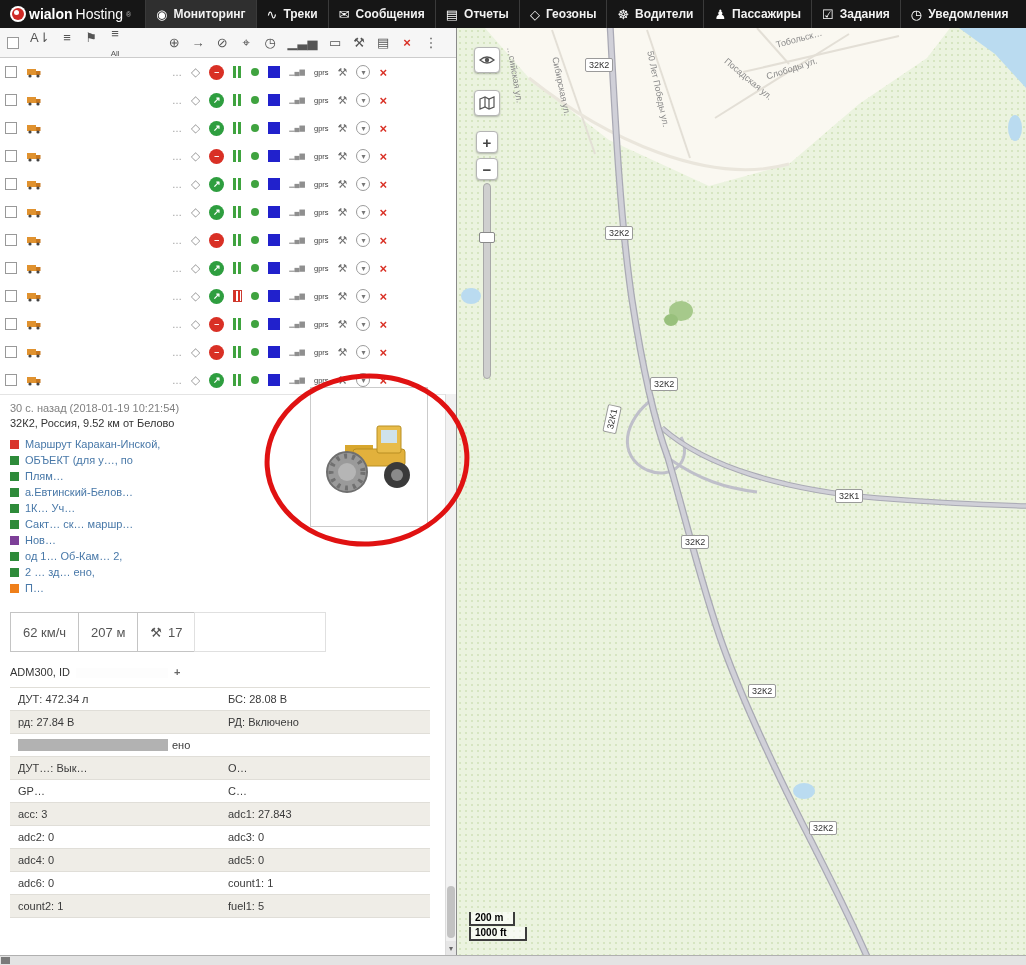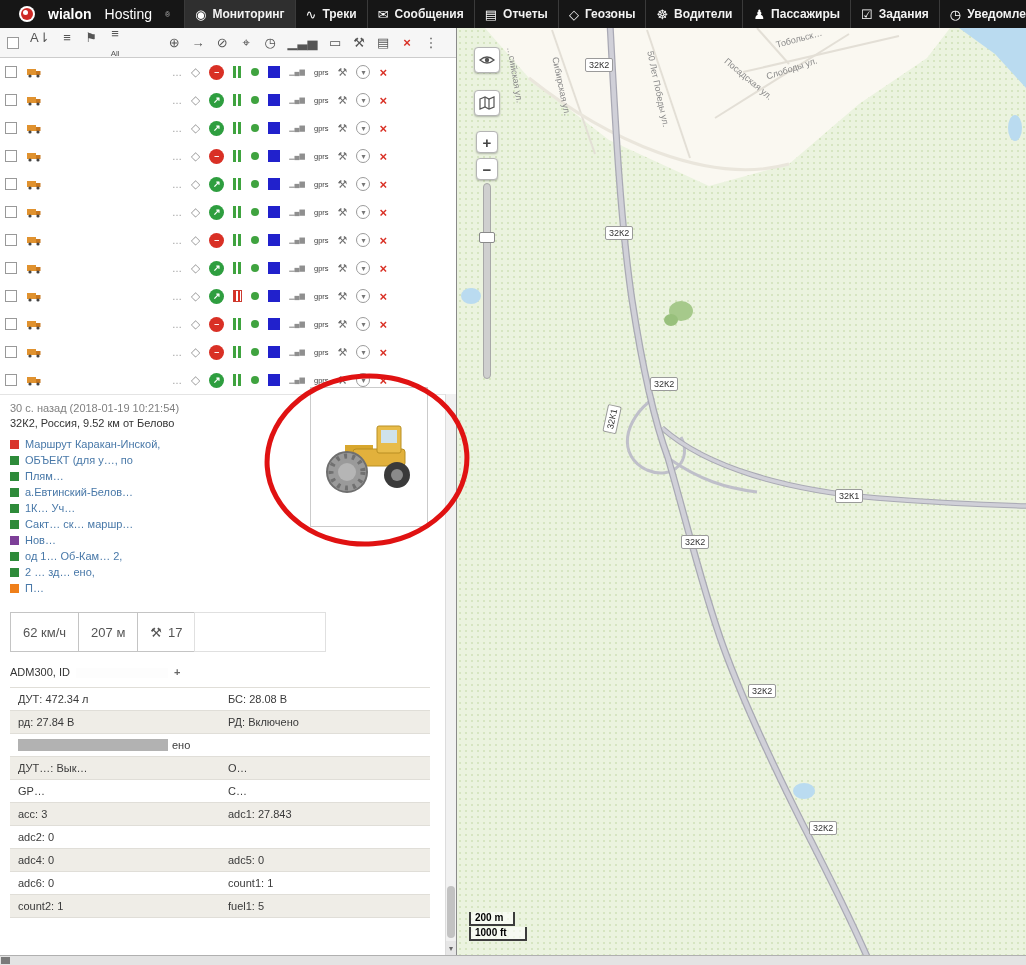--- a/index.html
+++ b/index.html
@@ -1,20 +1,20 @@
 <!DOCTYPE html>
 <html><head>
 <meta charset="utf-8">
 <style>
   *{box-sizing:border-box}
   html,body{width:1026px;height:965px;margin:0;overflow:hidden;font-family:"Liberation Sans",sans-serif;background:#fff;position:relative}
 
   
   .topbar{position:absolute;left:0;top:0;right:0;height:28px;background:#161616;display:flex;align-items:stretch;color:#eee;overflow:hidden;z-index:20;white-space:nowrap}
-  .brand{display:flex;align-items:center;gap:13px;padding:0 14px 0 19px}
+  .brand{display:flex;align-items:center;gap:3px;padding:0 14px 0 10px}
   .logo{width:16px;height:16px;border-radius:50%;background:#fff;position:relative;flex:none}
   .logo::after{content:"";position:absolute;inset:2px;border-radius:50%;background:#ce2a26}
   .logo::before{content:"";position:absolute;left:4px;top:4px;width:5px;height:5px;border-radius:50%;background:#fff;z-index:2}
   .brand-name{font-weight:bold;font-size:14px;color:#fff}
   .brand-suffix{font-size:14px;color:#fdfdfd}
   .brand-reg{font-size:7px;color:#bbb}
   .tab{display:flex;align-items:center;gap:6px;padding:0 10px;border-left:1px solid #3a3a3a;font-size:12px;font-weight:bold;color:#f2f2f2;cursor:pointer}
   .tab.active{background:#2f2f2f}
   .tab-icon{font-size:13px;color:#fff;font-weight:normal}
 
@@ -639,20 +639,21 @@
           <div class="s-cell">С…</div>
         </div>
 
         <div class="s-row">
           <div class="s-cell">acc: 3</div>
           <div class="s-cell">adc1: 27.843</div>
         </div>
 
         <div class="s-row">
           <div class="s-cell">adc2: 0</div>
+          <div class="s-cell">adc3: 0</div>
         </div>
 
         <div class="s-row">
           <div class="s-cell">adc4: 0</div>
           <div class="s-cell">adc5: 0</div>
         </div>
 
         <div class="s-row">
           <div class="s-cell">adc6: 0</div>
           <div class="s-cell">count1: 1</div>

